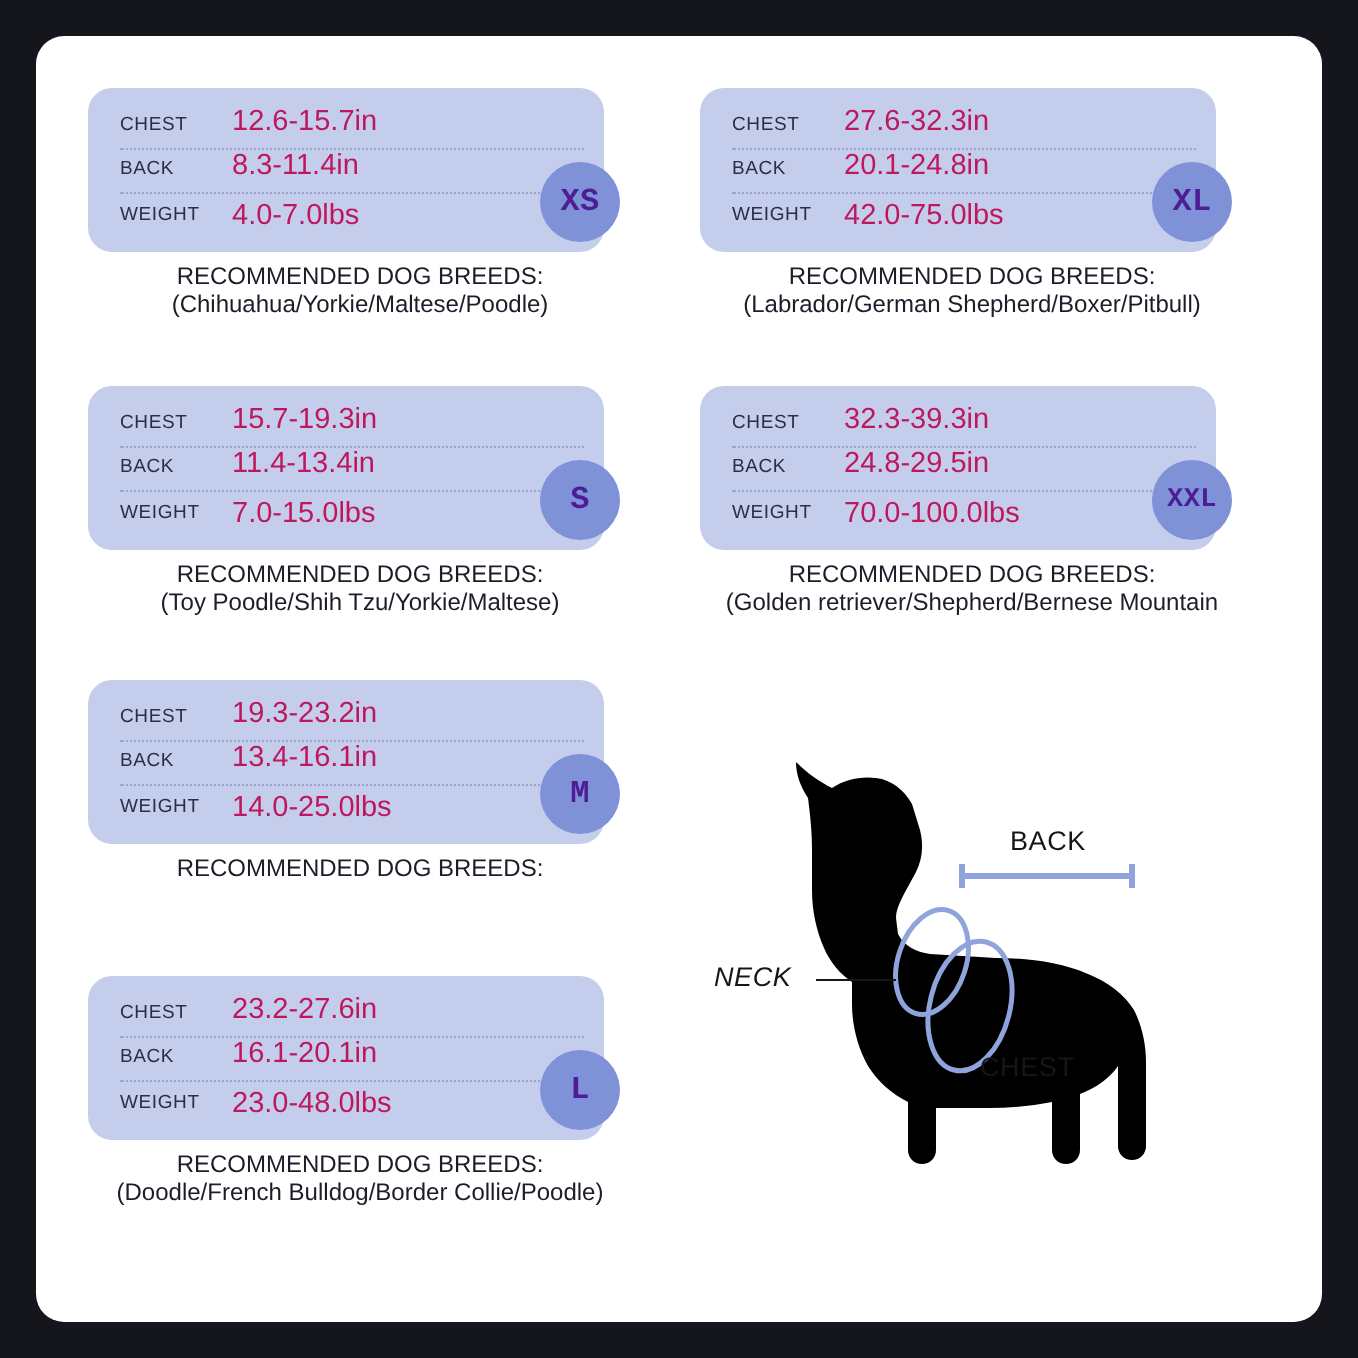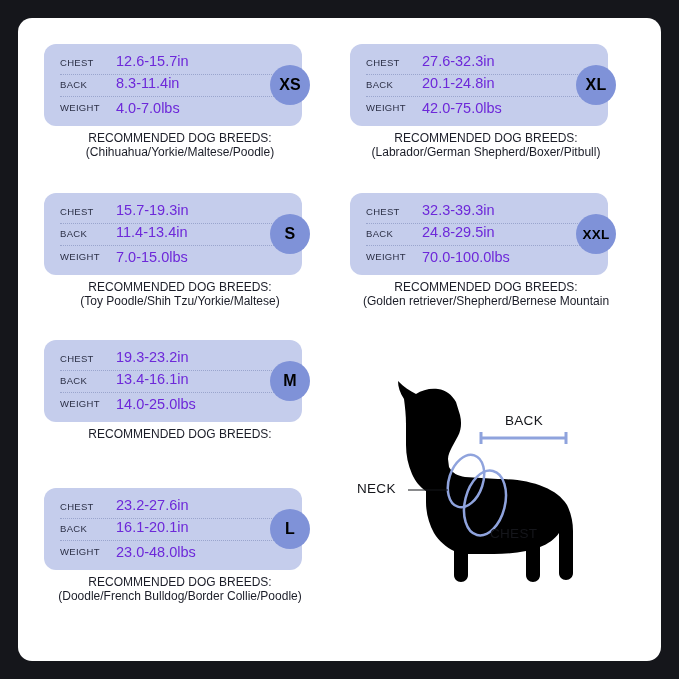--- a/index.html
+++ b/index.html
@@ -67,37 +67,38 @@
   .row:last-child { border-bottom: none; align-items: center; }
   .row-label {
     width: 56px;
     font-size: 9.5px;
     color: #2b2f45;
     letter-spacing: 0.3px;
     flex: none;
   }
   .row-value {
     font-size: 14.5px;
-    color: #6d28d9;
+    color: #be185d;
   }
   .badge {
     position: absolute;
     right: -8px;
-    top: 21px;
+    top: 37px;
     width: 40px;
     height: 40px;
     border-radius: 50%;
     background: #7f92d8;
-    color: #000000;
+    color: #4c1d95;
     font-size: 16px;
     font-weight: bold;
     display: flex;
     align-items: center;
     justify-content: center;
     letter-spacing: 0.2px;
+    font-family: Liberation Mono, monospace;
   }
   .badge.small-text { font-size: 13.5px; }
   .breeds {
     margin-top: 6px;
     text-align: center;
     font-size: 12px;
     line-height: 13.5px;
     color: #1b1d28;
     width: 300px;
   }
@@ -112,21 +113,21 @@
     height: 265px;
   }
   #dog-svg { position: absolute; left: 0; top: 0; }
   .dog-label {
     position: absolute;
     font-size: 13.5px;
     color: #15161b;
     letter-spacing: 0.3px;
   }
   #label-back { left: 157px; top: 50px; }
-  #label-neck { left: 9px; top: 118px; }
+  #label-neck { left: 9px; top: 118px; font-style: italic; }
   #label-chest { left: 142px; top: 163px; }
 </style>
 </head>
 <body>
 
 <div id="page">
   <div id="card">
 
     <div class="col" id="col-left">
 

